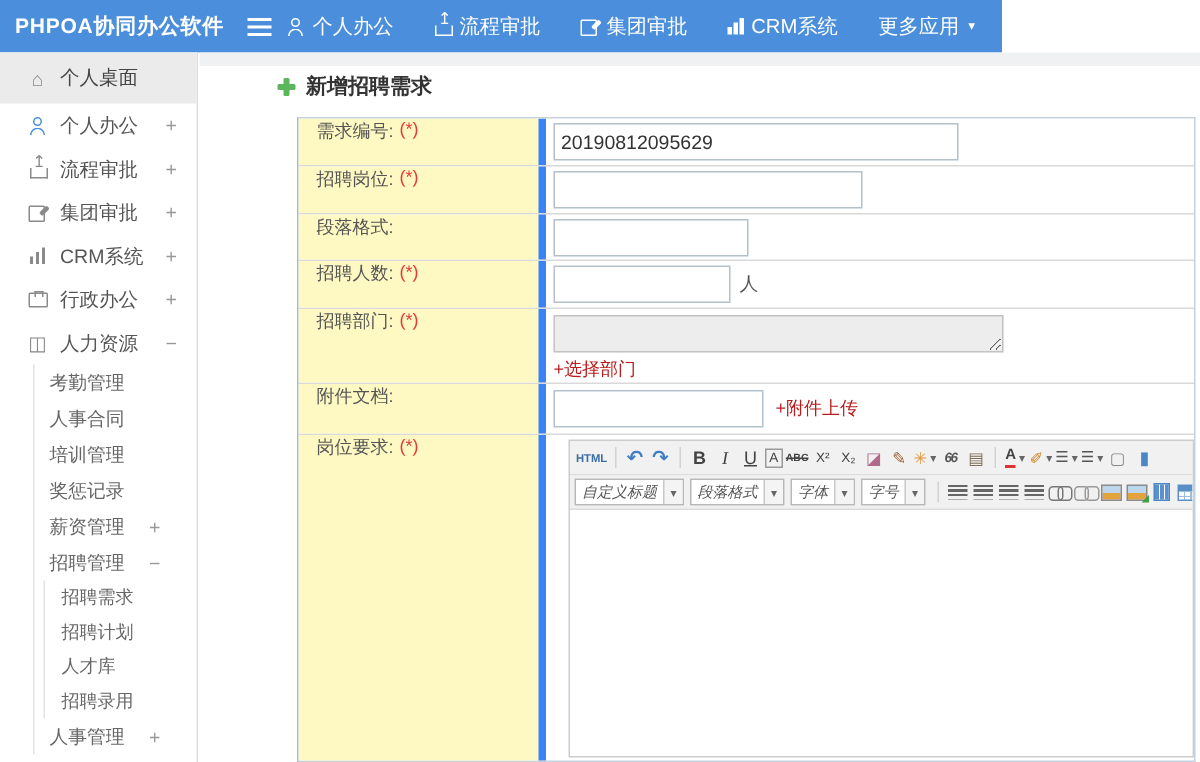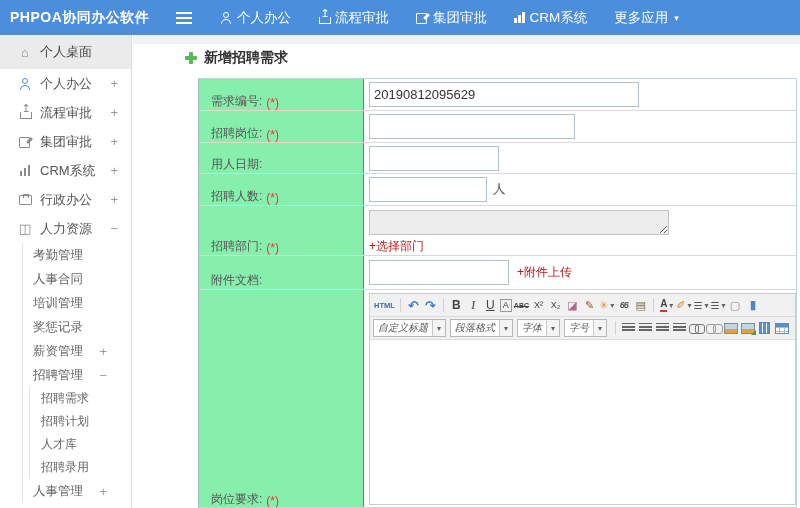--- a/index.html
+++ b/index.html
@@ -1,21 +1,21 @@
 <!DOCTYPE html>
 <html><head>
 <meta charset="utf-8">
 <style>
   * { margin:0; padding:0; box-sizing:border-box; }
   html,body { width:800px; height:508px; }
   body { font-family:"Liberation Sans","DejaVu Sans",sans-serif; background:#fff; overflow:hidden; }
   #app { position:relative; width:800px; height:508px; overflow:hidden; background:#fff; }
 
   
-  .topbar { position:absolute; left:0; top:0; width:800px; height:35px; background:#4a8edc; color:#fff; display:flex; align-items:center; }
+  .topbar { position:absolute; left:0; top:0; width:668px; height:35px; background:#4a8edc; color:#fff; display:flex; align-items:center; }
   .logo { width:160px; padding-left:10px; font-size:14px; font-weight:bold; letter-spacing:.5px; white-space:nowrap; }
   .burger { width:18px; height:12px; position:relative; margin-left:16px; cursor:pointer; }
   .burger i, .burger i::before, .burger i::after { position:absolute; left:0; width:16px; height:2px; background:#fff; content:""; display:block; }
   .burger i { top:5px; }
   .burger i::before { top:-5px; }
   .burger i::after { top:5px; }
   .topnav { display:flex; align-items:center; margin-left:26px; }
   .nav-item { display:flex; align-items:center; margin-right:27px; font-size:13.5px; color:#fff; text-decoration:none; cursor:pointer; white-space:nowrap; }
   .nav-item .nico { margin-right:5px; color:#fff; }
   .caret { font-size:9px; margin-left:6px; }
@@ -56,33 +56,33 @@
   .page-title { position:absolute; left:185px; top:49px; display:flex; align-items:center; font-size:14px; font-weight:bold; color:#333; }
   .plus-ico { position:relative; width:12px; height:12px; margin-right:7px; }
   .plus-ico::before, .plus-ico::after { content:""; position:absolute; background:#5cb75c; border-radius:1px; }
   .plus-ico::before { left:4px; top:0; width:4px; height:12px; }
   .plus-ico::after { left:0; top:4px; width:12px; height:4px; }
 
   
   .ftable { position:absolute; left:198px; top:78px; width:599px; height:430px; border:1px solid #c4d2dd; border-left-color:#9fb9cd; background:#fff; overflow:hidden; }
   .frow { display:flex; border-bottom:1px solid #d9d9d9; }
   .frow:last-child { border-bottom:none; }
-  .flabel { width:165px; background:#86efac; border-right:1px solid #3b82f6; display:flex; align-items:flex-end; padding-left:12px; font-size:12px; color:#555; flex-shrink:0; }
+  .flabel { width:165px; background:#fef9c3; border-right:5px solid #3b82f6; display:flex; align-items:flex-start; padding-left:12px; font-size:12px; color:#555; flex-shrink:0; }
   .req { color:#e33b3b; margin-left:4px; }
   .fval { flex:1; display:flex; align-items:center; padding-left:5px; font-size:12px; color:#555; min-width:0; }
   .inp { height:25px; border:1px solid #b3c1cb; background:#fff; font-size:13px; padding:4px 4px; color:#333; font-family:"Liberation Sans","DejaVu Sans",sans-serif; }
   .w270{width:270px;} .w206{width:206px;} .w130{width:130px;} .w118{width:118px;} .w140{width:140px;}
   .suffix { margin-left:6px; color:#555; font-size:12.5px; }
   .lnk { color:#b91c1c; font-size:12px; text-decoration:none; cursor:pointer; }
   .fval.col { flex-direction:column; align-items:flex-start; justify-content:center; padding-top:4px; }
   .dept-area { width:300px; height:40px; background:#ededed; border:1px solid #c3c3c3; resize:both; font-family:inherit; }
   .fval .mt { margin-top:3px; }
 
   
-  .editor { width:429px; height:212px; border:1px solid #ccc; background:#fff; overflow:hidden; align-self:flex-start; margin-top:3px; }
+  .editor { width:429px; height:212px; border:1px solid #ccc; background:#fff; overflow:hidden; align-self:flex-start; margin-top:3px;margin-left:10px; }
   .ed-bar { height:23px; background:#f1f1f1; border-bottom:1px solid #dcdcdc; display:flex; align-items:center; padding:0 3px; overflow:hidden; white-space:nowrap; }
   .tbtn { min-width:15px; height:19px; display:inline-flex; align-items:center; justify-content:center; margin:0 1px; cursor:pointer; color:#444; flex-shrink:0; }
   .tsep { width:1px; height:14px; background:#d2d2d2; margin:0 4px; flex-shrink:0; }
   .t-html { font-size:7.5px; font-weight:bold; color:#3a6ea5; }
   .t-blue { color:#3f7ec2; font-size:13px; font-weight:bold; }
   .t-b { font-weight:bold; font-size:12px; }
   .t-i { font-style:italic; font-family:"Liberation Serif","DejaVu Serif",serif; font-size:12px; }
   .t-u { text-decoration:underline; font-size:12px; }
   .t-box { font-size:9px; border:1px solid #999; padding:0 2px; height:13px; min-width:0; }
   .t-strike { font-size:7px; font-weight:bold; text-decoration:line-through; }
@@ -266,21 +266,21 @@
         <span>招聘岗位:</span>
         <span class="req">(*)</span>
       </div>
       <div class="fval">
         <input class="inp w206" value="" style="">
       </div>
     </div>
 
     <div class="frow" style="height:31px;">
       <div class="flabel">
-        <span>用人日期:</span>
+        <span>段落格式:</span>
       </div>
       <div class="fval">
         <input class="inp w130" value="" style="">
       </div>
     </div>
 
     <div class="frow" style="height:32px;">
       <div class="flabel">
         <span>招聘人数:</span>
         <span class="req">(*)</span>

